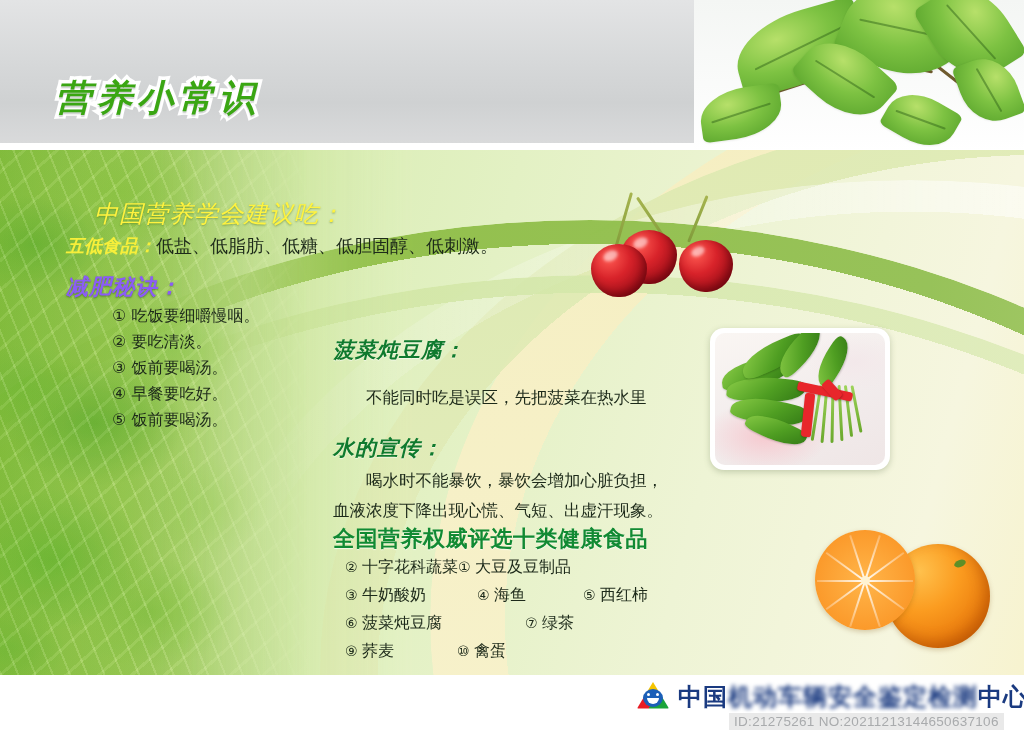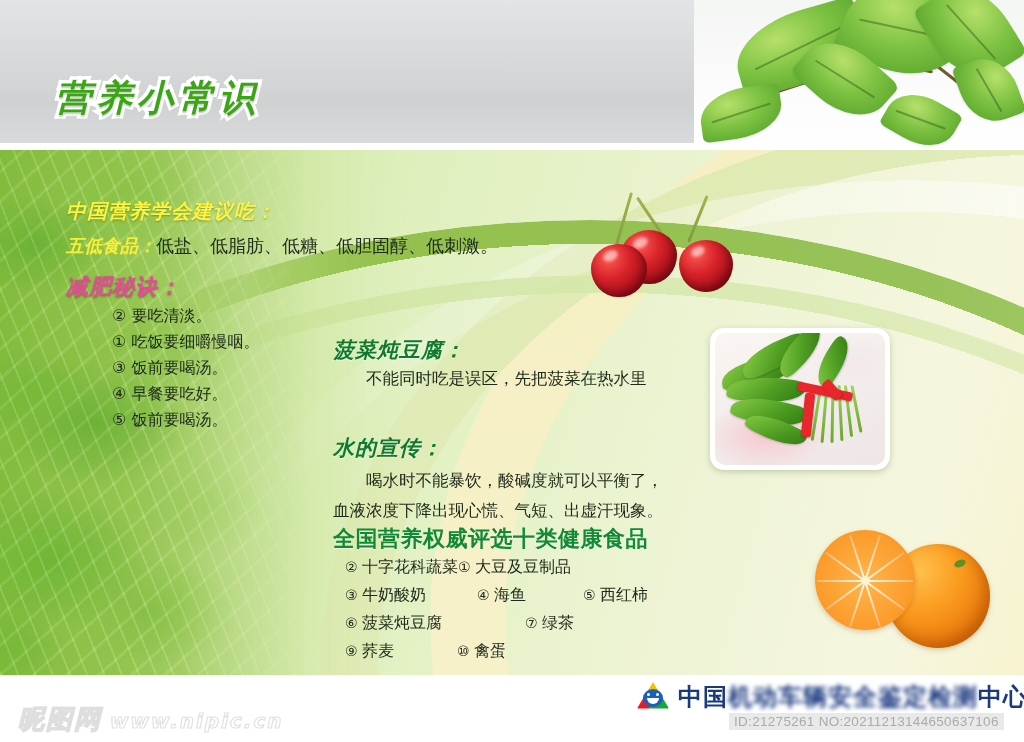--- a/index.html
+++ b/index.html
@@ -104,25 +104,25 @@
     left:430px;top:-120px;width:1500px;height:1180px;
     background:linear-gradient(170deg,#f5eec0 0%,#f7f2cd 60%,#fbf8e2 100%);
     -webkit-mask-image:radial-gradient(ellipse 750px 590px at 750px 590px, transparent 0 90%, #000 90% 100%);
     mask-image:radial-gradient(ellipse 750px 590px at 750px 590px, transparent 0 90%, #000 90% 100%);
   }
 
   
   .txt{position:absolute;color:#23321f;font-family:"DejaVu Sans","Liberation Sans",sans-serif;}
 
   .h-yellow{
-    font-size:20px;font-weight:bold;font-style:italic;color:#fff33f;letter-spacing:1px;
-    text-shadow:0 1px 2px rgba(50,90,20,.45);white-space:nowrap;
+    font-size:24px;font-weight:normal;font-style:italic;color:#fff33f;letter-spacing:1px;
+    text-shadow:0 1px 2px rgba(50,90,20,.45);white-space:nowrap;margin-left:28px;
   }
   .h-white{
-    font-size:22px;font-weight:bold;font-style:italic;color:#ec4899;letter-spacing:1px;
+    font-size:22px;font-weight:bold;font-style:italic;color:#8b5cf6;letter-spacing:1px;
     text-shadow:0 1px 2px rgba(40,80,20,.55);white-space:nowrap;
   }
   .h-green{
     font-size:21px;font-weight:bold;font-style:italic;color:#0f7a2e;letter-spacing:1px;
     text-shadow:0 1px 1px rgba(255,255,255,.6);white-space:nowrap;
   }
   .h-green-big{
     font-size:22px;font-weight:bold;color:#118a33;letter-spacing:.5px;
     text-shadow:0 1px 1px rgba(255,255,255,.7);white-space:nowrap;
   }
@@ -241,35 +241,35 @@
     <div class="lettuce-veins"></div>
   </div>
 
   <div class="txt h-yellow" style="left:66px;top:198px;">中国营养学会建议吃：</div>
   <div class="txt p" style="left:66px;top:232px;">
     <span class="lbl-yellow">五低食品：</span><span>低盐、低脂肪、低糖、低胆固醇、低刺激。</span>
   </div>
 
   <div class="txt h-white" style="left:66px;top:272px;">减肥秘诀：</div>
   <div class="txt" style="left:112px;top:303px;">
+    <div class="li">① 吃饭要细嚼慢咽。</div>
     <div class="li">② 要吃清淡。</div>
-    <div class="li">① 吃饭要细嚼慢咽。</div>
     <div class="li">③ 饭前要喝汤。</div>
     <div class="li">④ 早餐要吃好。</div>
     <div class="li">⑤ 饭前要喝汤。</div>
   </div>
 
   <div class="txt h-green" style="left:333px;top:336px;">菠菜炖豆腐：</div>
-  <div class="txt" style="left:333px;top:364px;">
+  <div class="txt" style="left:333px;top:383px;">
     <div class="p2">　　不能同时吃是误区，先把菠菜在热水里</div>
   </div>
 
   <div class="txt h-green" style="left:333px;top:434px;">水的宣传：</div>
   <div class="txt" style="left:333px;top:466px;">
-    <div class="p2">　　喝水时不能暴饮，酸碱度就可以平衡了，</div>
+    <div class="p2">　　喝水时不能暴饮，暴饮会增加心脏负担，</div>
     <div class="p2">血液浓度下降出现心慌、气短、出虚汗现象。</div>
   </div>
 
   <div class="txt h-green-big" style="left:333px;top:524px;">全国营养权威评选十类健康食品</div>
 
   <div class="food-grid">
     <div class="food-row">
       <span class="food-item">
         <span class="fnum">②</span>
         <span>十字花科蔬菜</span>
@@ -374,17 +374,14 @@
       <div class="logo-mouth"></div>
     </div>
   </div>
 
   <div class="footer-title">
     <span>中国</span><span class="blurred">机动车辆安全鉴定检测</span><span>中心</span>
   </div>
 
   <div class="idstamp">ID:21275261 NO:20211213144650637106</div>
 
-  <div class="watermark">
-    <span>昵图网</span><span class="url">www.nipic.cn</span>
-  </div>
 
 </div>
 
 </body></html>

